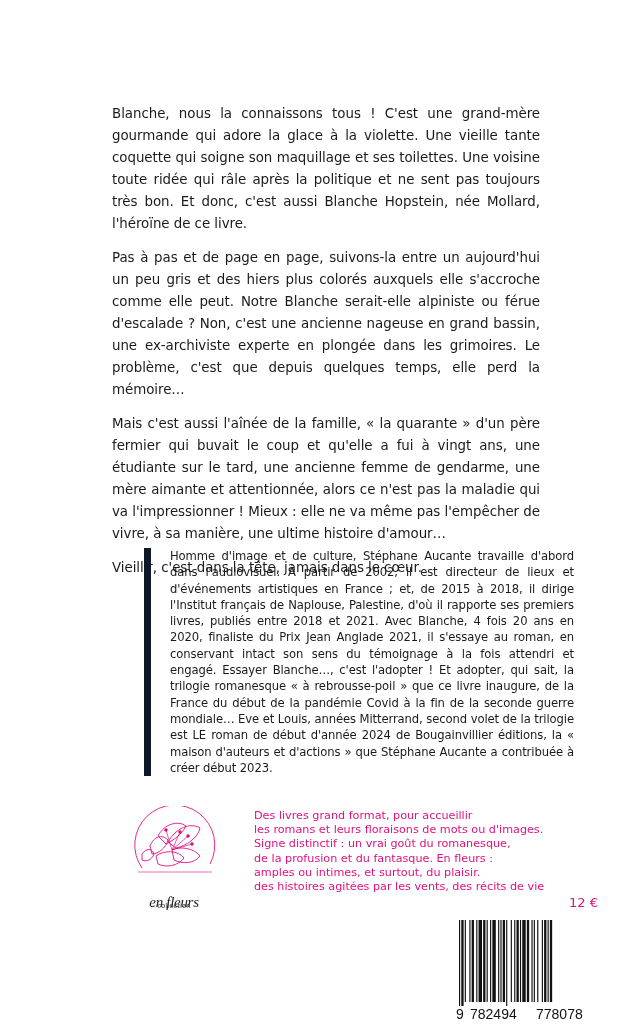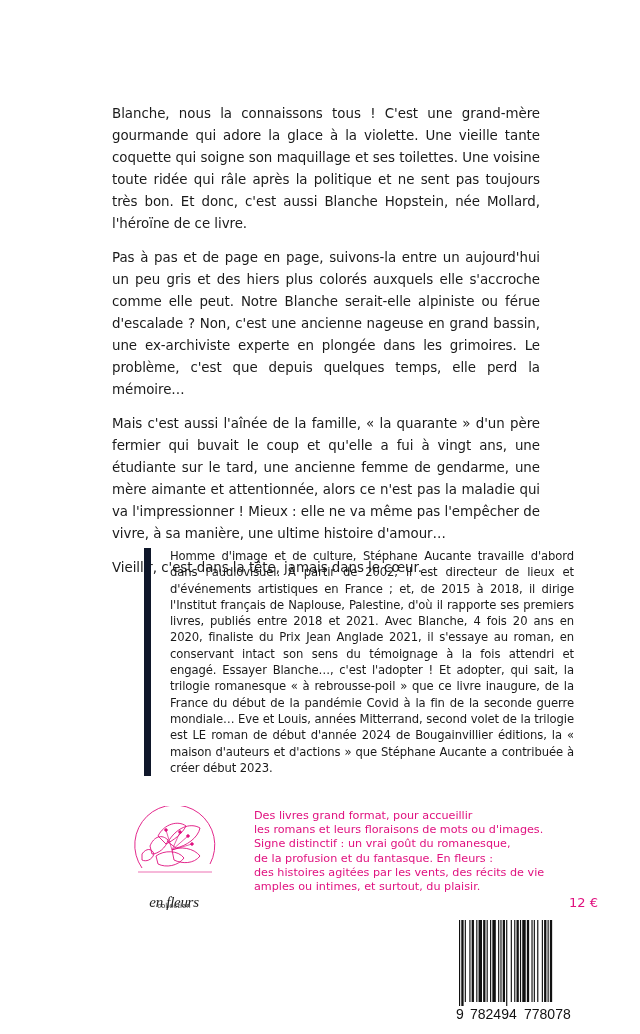--- a/index.html
+++ b/index.html
@@ -145,22 +145,22 @@
   </svg>
   <div class="logo-name">en fleurs</div>
   <div class="logo-sub">– collection –</div>
 </div>
 
 <div class="collection-text">
   <div>Des livres grand format, pour accueillir</div>
   <div>les romans et leurs floraisons de mots ou d'images.</div>
   <div>Signe distinctif : un vrai goût du romanesque,</div>
   <div>de la profusion et du fantasque. En fleurs :</div>
+  <div>amples ou intimes, et surtout, du plaisir.</div>
   <div>des histoires agitées par les vents, des récits de vie</div>
-  <div>amples ou intimes, et surtout, du plaisir.</div>
 </div>
 
 <div class="price">12 €</div>
 
 <div class="barcode">
   <svg id="barcode-svg" width="140" height="90" viewBox="0 0 140 90">
       <rect x="4.00" y="0" width="1.15" height="90" fill="#111"></rect>
       <rect x="6.30" y="0" width="2.30" height="90" fill="#111"></rect>
       <rect x="9.75" y="0" width="1.15" height="82" fill="#111"></rect>
       <rect x="14.35" y="0" width="1.15" height="82" fill="#111"></rect>
@@ -185,15 +185,15 @@
       <rect x="78.75" y="0" width="1.15" height="82" fill="#111"></rect>
       <rect x="82.20" y="0" width="1.15" height="82" fill="#111"></rect>
       <rect x="86.80" y="0" width="1.15" height="82" fill="#111"></rect>
       <rect x="89.10" y="0" width="2.30" height="82" fill="#111"></rect>
       <rect x="92.55" y="0" width="1.15" height="82" fill="#111"></rect>
       <rect x="94.85" y="0" width="2.30" height="82" fill="#111"></rect>
     </svg>
   <div class="barcode-digits">
     <span style="left:0;">9</span>
     <span style="left:14px;">782494</span>
-    <span style="left:68px;text-align:right;">778078</span>
+    <span style="left:80px;text-align:right;">778078</span>
   </div>
 </div>
 
 </body></html>

